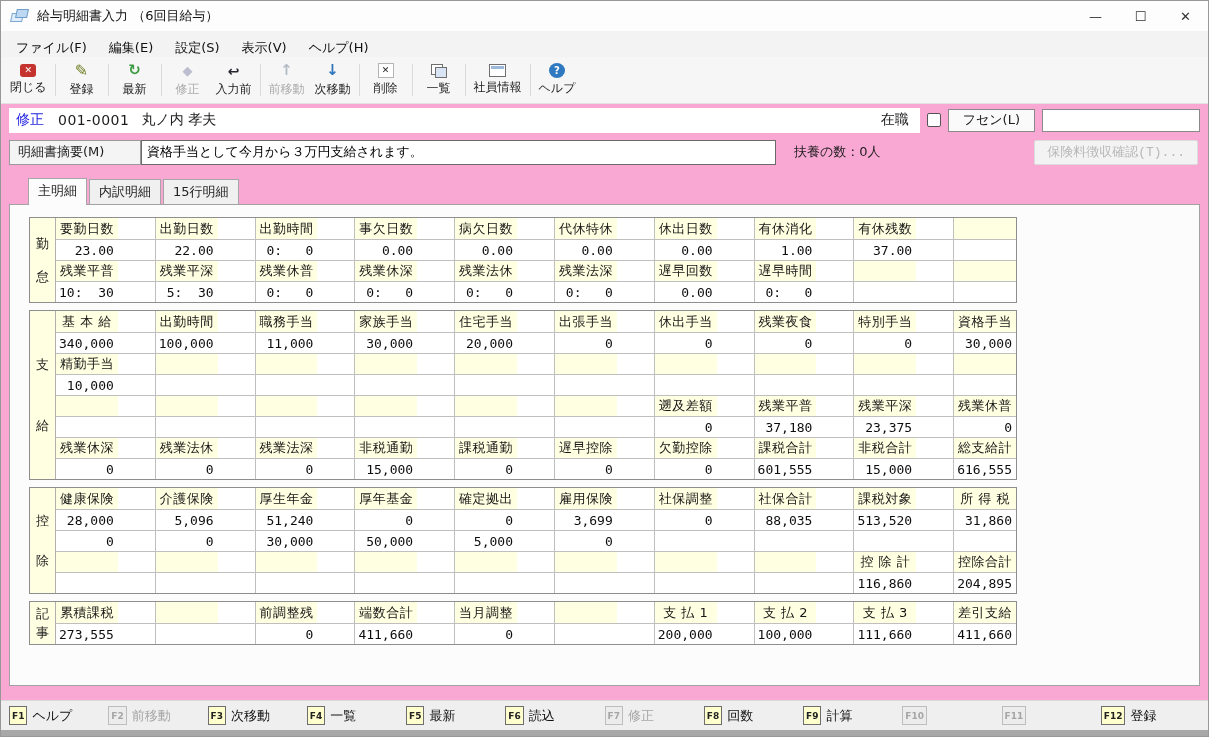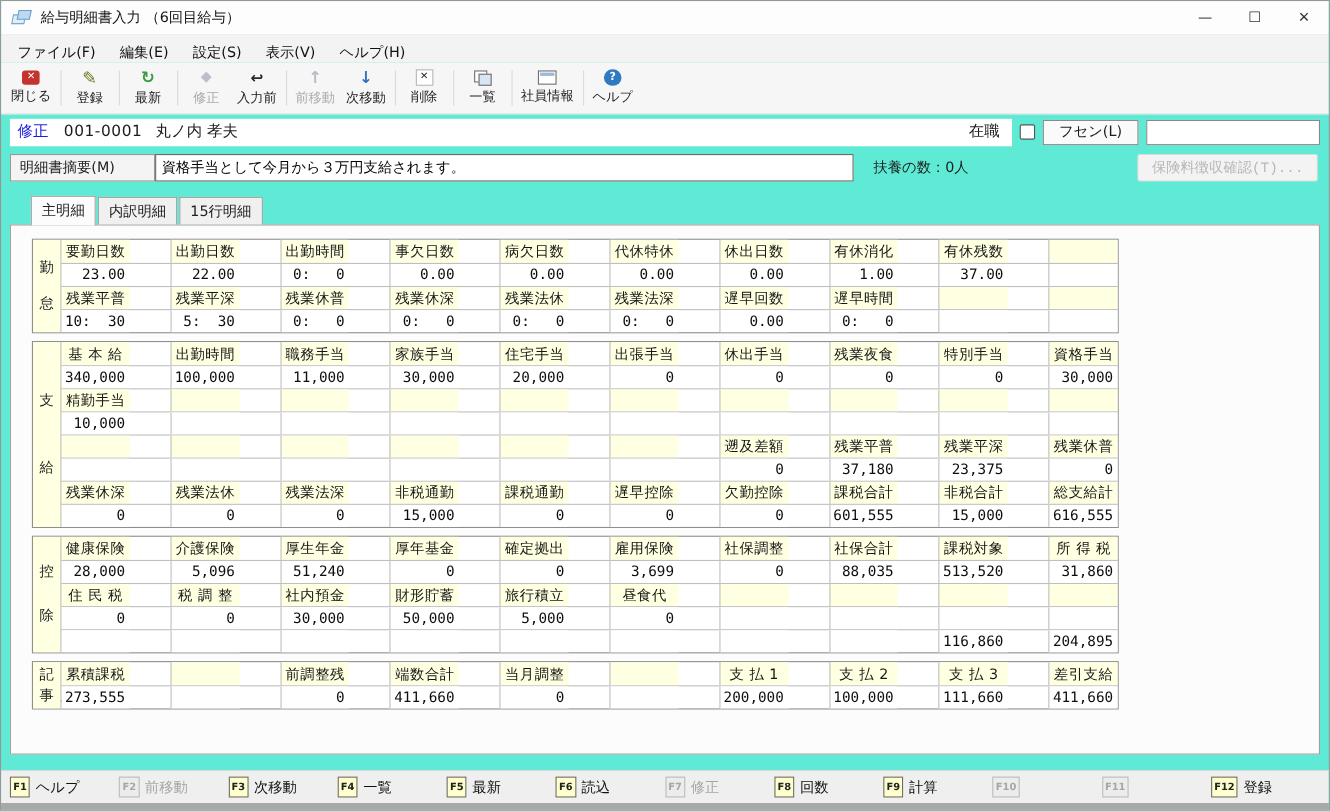--- a/index.html
+++ b/index.html
@@ -1,17 +1,17 @@
 <!DOCTYPE html>
 <html><head>
 <meta charset="utf-8">
 <style>
   html,body{margin:0;padding:0;background:#cfcfcf;}
   *{box-sizing:border-box;}
-  .window{width:1209px;height:737px;border:1px solid #979797;background:#5eead4;
+  .window{width:1209px;height:737px;border:1px solid #979797;background:#f9a8d4;
     font-family:"DejaVu Sans",sans-serif;color:#1c1c1c;display:flex;flex-direction:column;
     overflow:hidden;position:relative;}
   
   .titlebar{height:30px;background:#fdfdfd;display:flex;align-items:center;padding-left:10px;flex:0 0 auto;}
   .app-icon{width:18px;height:15px;position:relative;margin-right:8px;flex:0 0 auto;}
   .app-icon .ai1{position:absolute;left:0;top:4px;width:12px;height:9px;background:#dfeefc;border:1px solid #7da7cc;transform:skewX(-12deg);}
   .app-icon .ai2{position:absolute;left:5px;top:0;width:12px;height:9px;background:#bcd8f2;border:1px solid #6f9fc9;transform:skewX(-12deg);}
   .title{font-size:13px;color:#111;}
   .wctrls{margin-left:auto;display:flex;height:30px;}
   .wbtn{width:45px;height:30px;display:flex;align-items:center;justify-content:center;font-size:13px;color:#333;}
@@ -369,43 +369,43 @@
                 <div class="tcell">5,096</div>
                 <div class="tcell">51,240</div>
                 <div class="tcell">0</div>
                 <div class="tcell">0</div>
                 <div class="tcell">3,699</div>
                 <div class="tcell">0</div>
                 <div class="tcell">88,035</div>
                 <div class="tcell">513,520</div>
                 <div class="tcell">31,860</div>
               </div>
-              <div class="trow hrow">
-                <div class="tcell">住 民 税</div>
-                <div class="tcell">税 調 整</div>
-                <div class="tcell">社内預金</div>
-                <div class="tcell">財形貯蓄</div>
-                <div class="tcell">旅行積立</div>
-                <div class="tcell">昼食代</div>
-                <div class="tcell"></div>
-                <div class="tcell"></div>
-                <div class="tcell"></div>
-                <div class="tcell"></div>
-              </div>
               <div class="trow vrow">
                 <div class="tcell">0</div>
                 <div class="tcell">0</div>
                 <div class="tcell">30,000</div>
                 <div class="tcell">50,000</div>
                 <div class="tcell">5,000</div>
                 <div class="tcell">0</div>
                 <div class="tcell"></div>
                 <div class="tcell"></div>
                 <div class="tcell"></div>
                 <div class="tcell"></div>
+              </div>
+              <div class="trow hrow">
+                <div class="tcell"></div>
+                <div class="tcell"></div>
+                <div class="tcell"></div>
+                <div class="tcell"></div>
+                <div class="tcell"></div>
+                <div class="tcell"></div>
+                <div class="tcell"></div>
+                <div class="tcell"></div>
+                <div class="tcell">控 除 計</div>
+                <div class="tcell">控除合計</div>
               </div>
               <div class="trow vrow">
                 <div class="tcell"></div>
                 <div class="tcell"></div>
                 <div class="tcell"></div>
                 <div class="tcell"></div>
                 <div class="tcell"></div>
                 <div class="tcell"></div>
                 <div class="tcell"></div>
                 <div class="tcell"></div>

